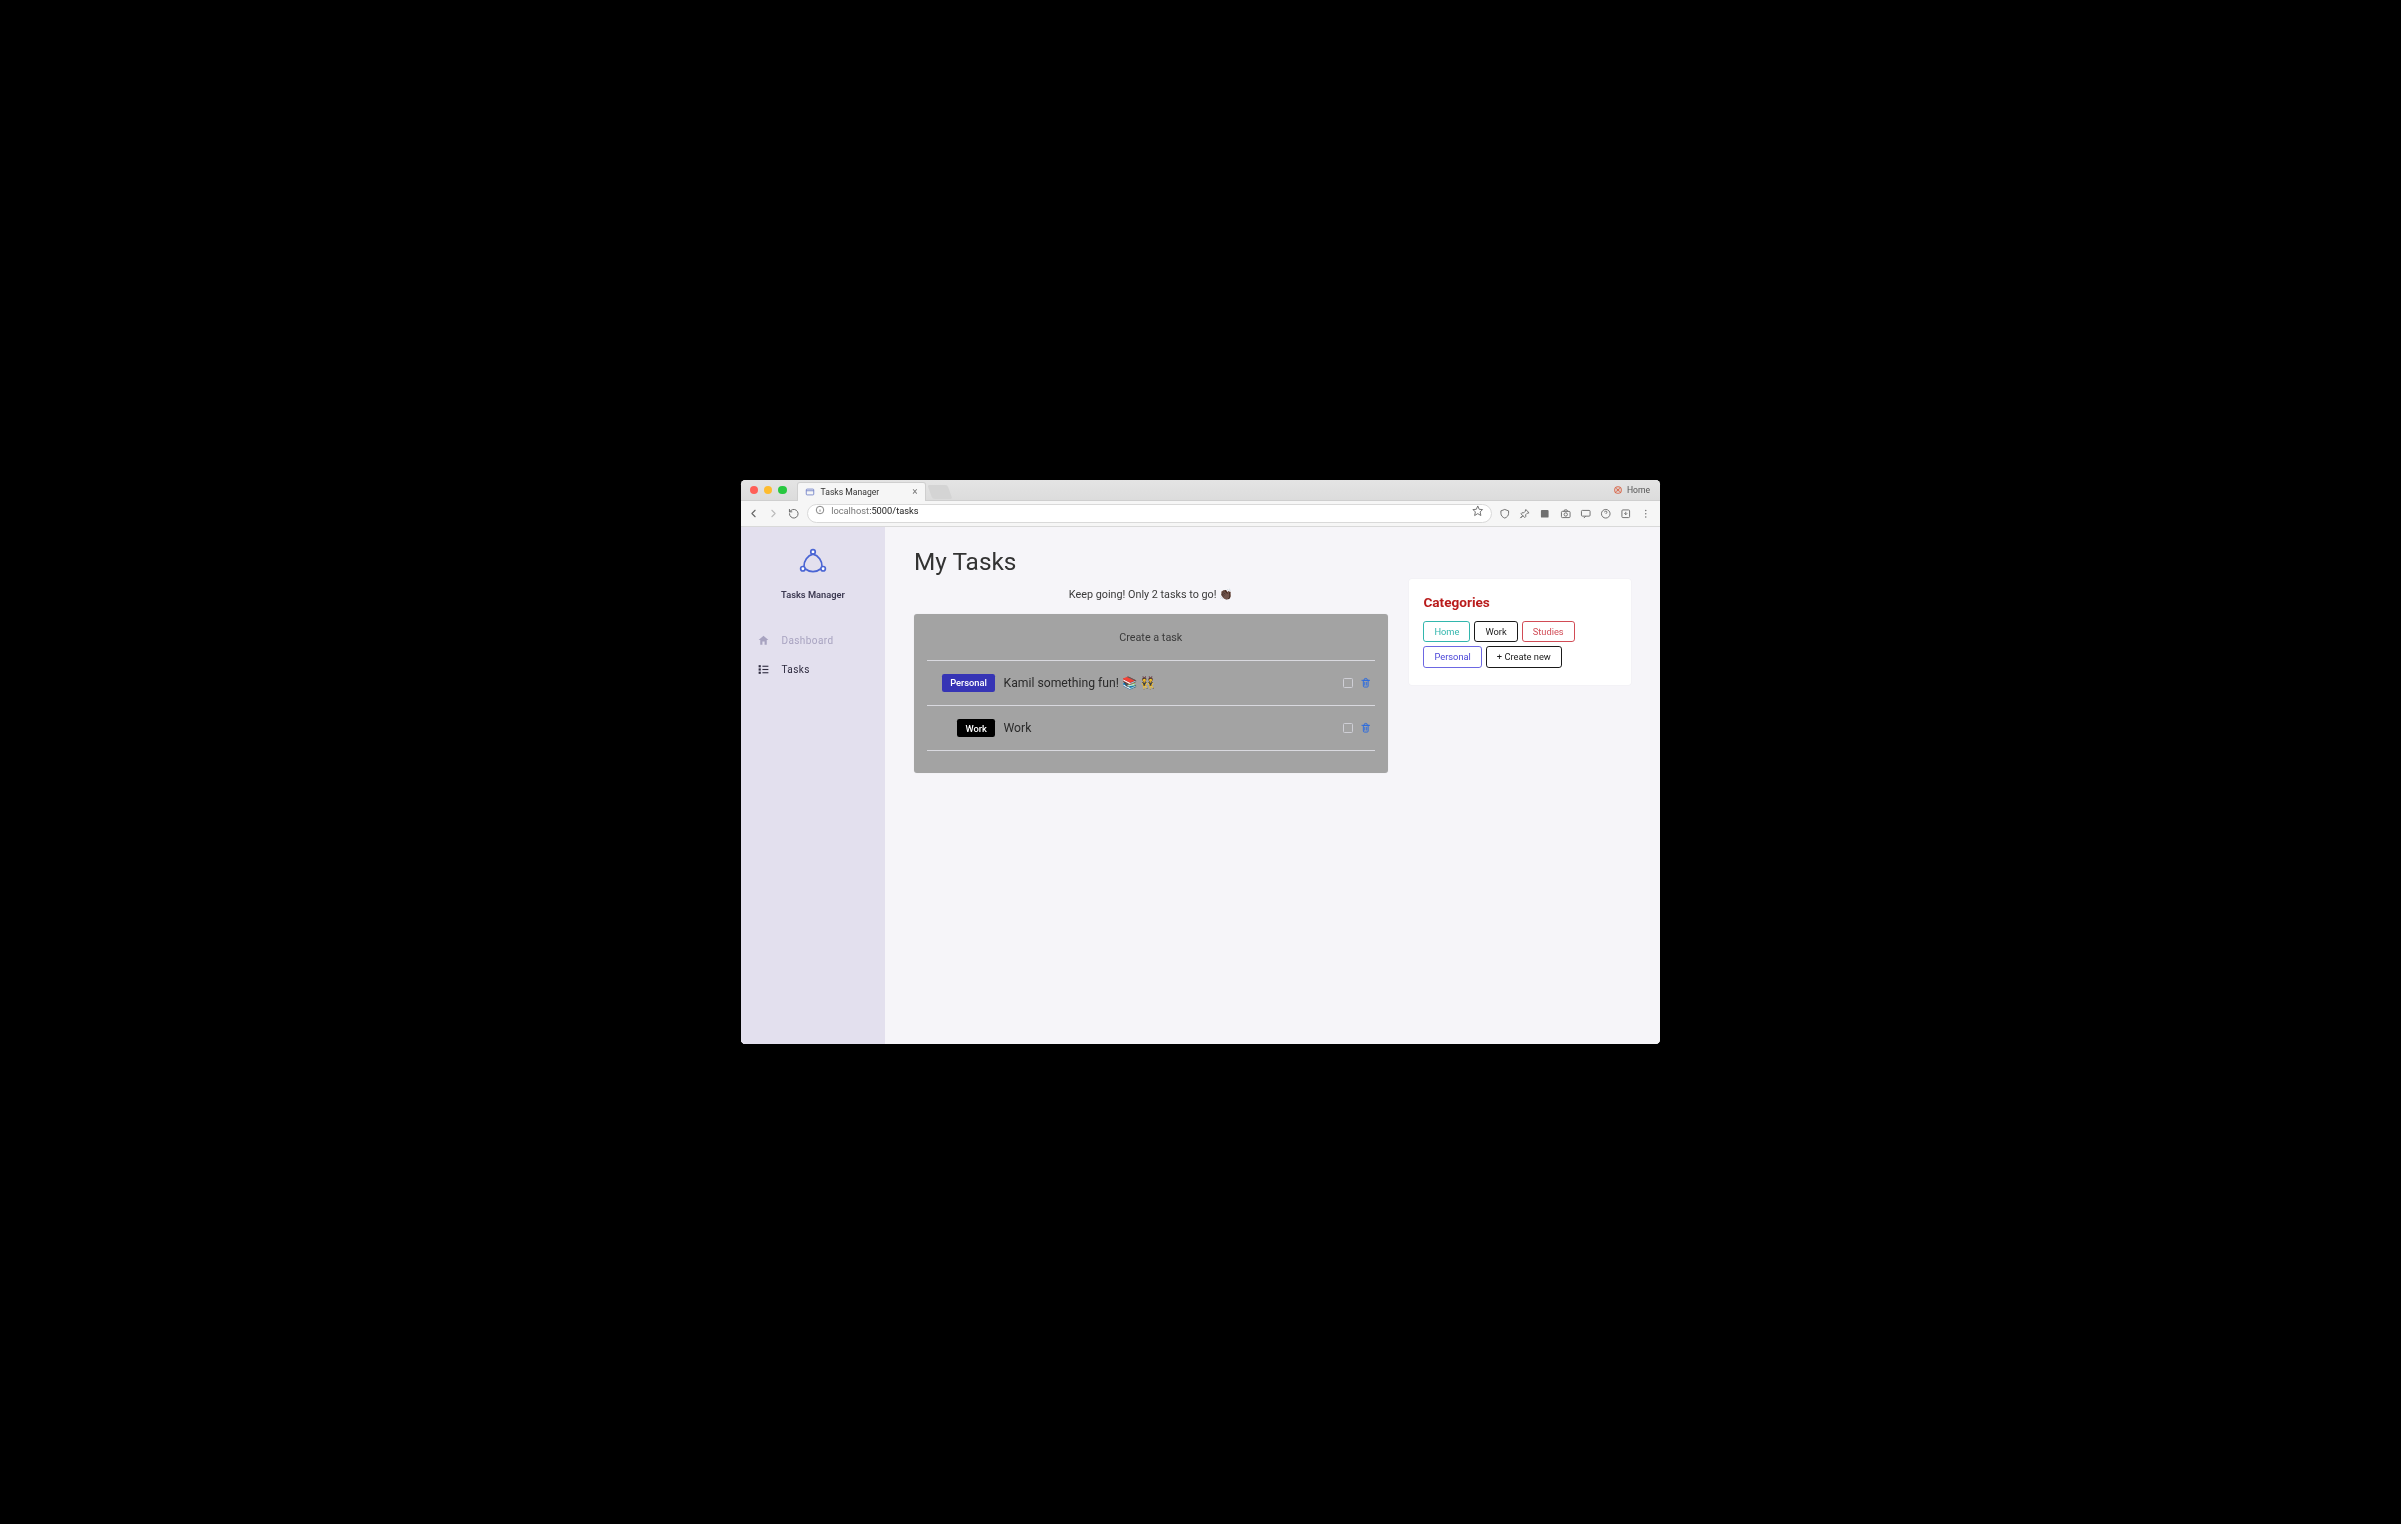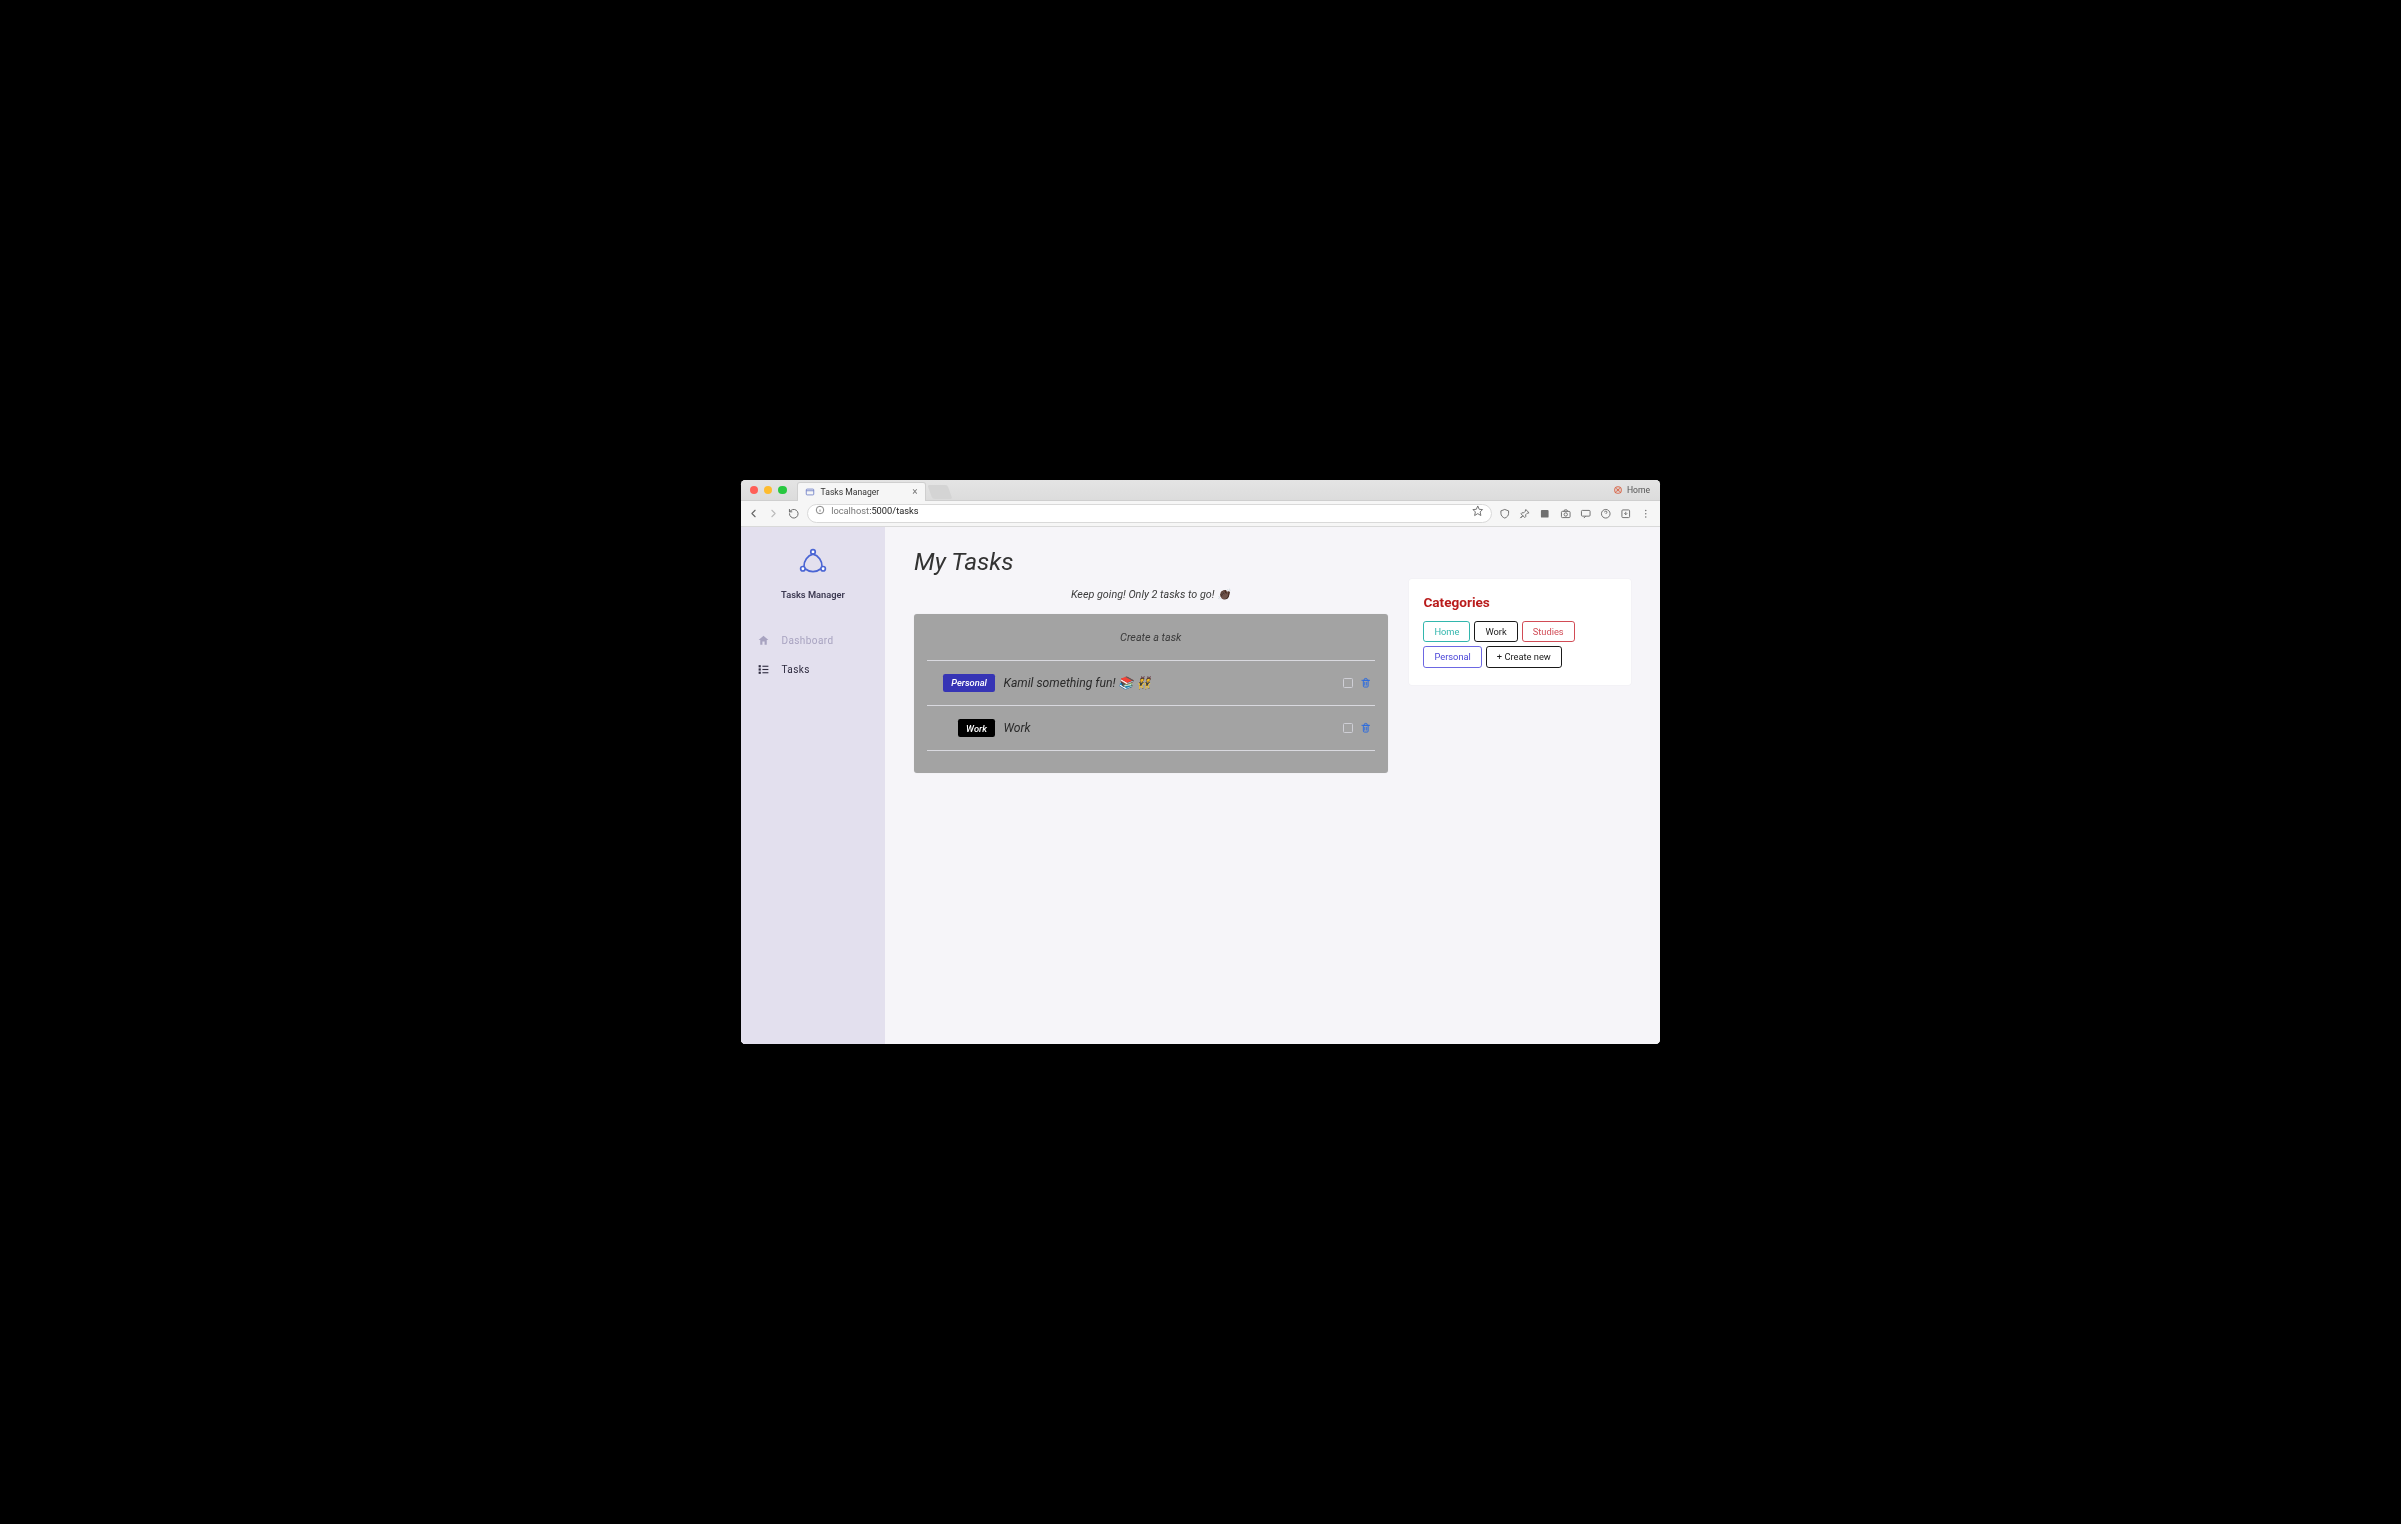--- a/index.html
+++ b/index.html
@@ -201,21 +201,20 @@
     }
     .main {
       flex: 1;
       padding: 20px 29px;
       display: flex;
       gap: 21.5px;
       align-items: flex-start;
     }
     .center-col {
       flex: 1;
-      font-style: italic;
     }
     .page-title {
       font-size: 24.4px;
       color: #333;
       font-weight: 400;
       margin-bottom: 11.5px;
     }
     .subtext {
       text-align: center;
       font-size: 10.8px;

